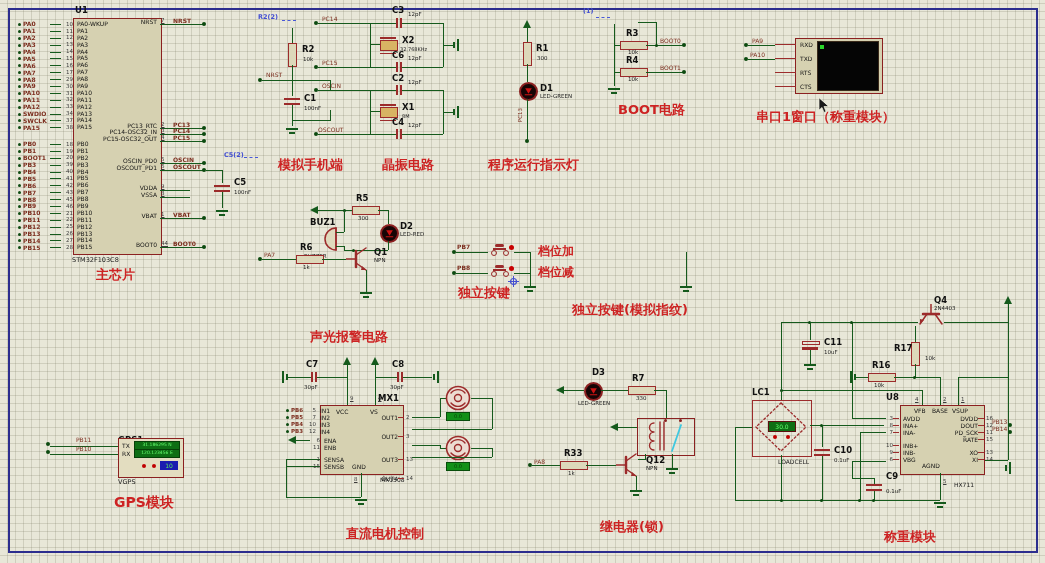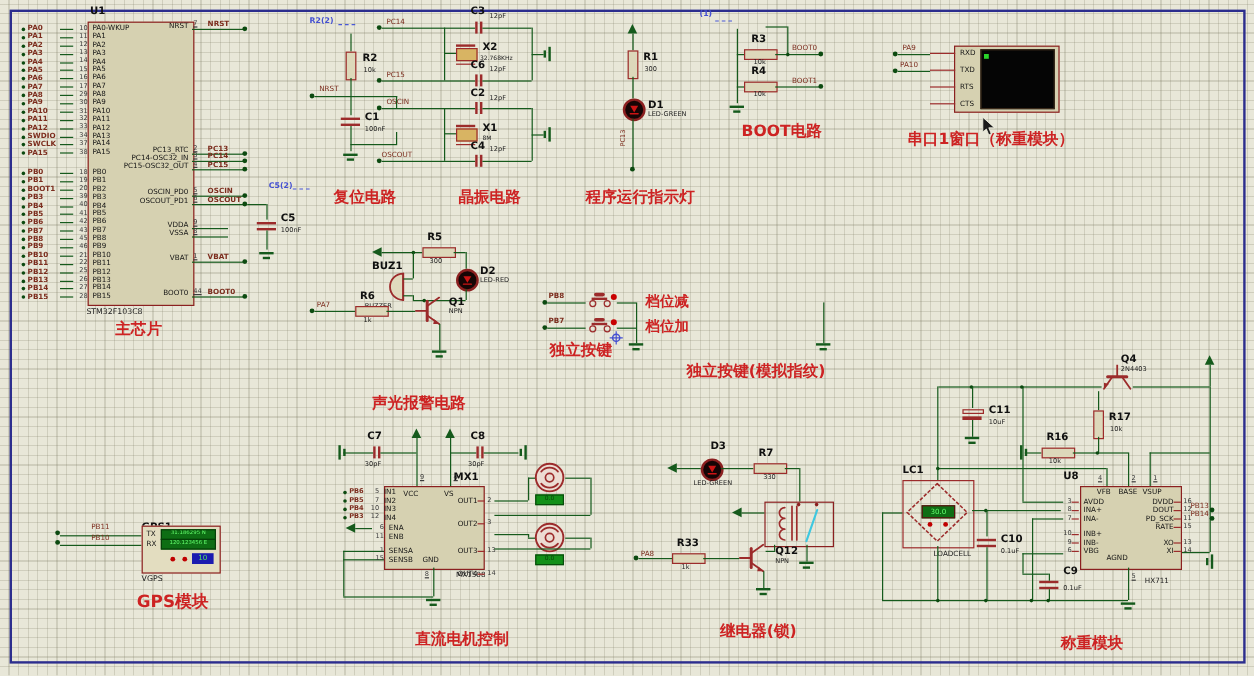--- a/index.html
+++ b/index.html
@@ -451,21 +451,21 @@
   <div class="cb" style="left:284px;top:98px;width:16px;height:2px"></div>
   <div class="cb" style="left:284px;top:103px;width:16px;height:2px"></div>
   <span class="ref" style="left:304px;top:94px">C1</span>
   <span class="val" style="left:304px;top:106px">100nF</span>
   <div class="wv" style="left:292px;top:105px;height:21px"></div>
   <div class="gnd" style="left:286px;top:128px"></div>
   <div class="wv" style="left:330px;top:80px;height:10px"></div>
   <div class="btn btnv" style="left:318px;top:94px"></div>
   <div class="wv" style="left:330px;top:110px;height:10px"></div>
   <div class="w" style="left:292px;top:120px;width:39px"></div>
-  <span class="sect" style="left:278px;top:158px">复位电路</span>
+  <span class="sect" style="left:278px;top:158px">模拟手机端</span>
 
   <div class="dot" style="left:314px;top:21px"></div>
   <span class="net" style="left:322px;top:16px">PC14</span>
   <div class="w" style="left:318px;top:23px;width:78px"></div>
   <span class="ref" style="left:392px;top:6px">C3</span>
   <div class="cb" style="left:396px;top:18px;width:2px;height:10px"></div>
   <div class="cb" style="left:400px;top:18px;width:2px;height:10px"></div>
   <span class="val" style="left:408px;top:12px">12pF</span>
   <div class="w" style="left:402px;top:23px;width:41px"></div>
   <div class="xt" style="left:380px;top:40px"></div>
@@ -633,45 +633,45 @@
   <span class="val" style="left:303px;top:265px">1k</span>
   <div class="w" style="left:322px;top:259px;width:24px"></div>
   <div class="wv" style="left:366px;top:270px;height:22px"></div>
   <div class="gnd" style="left:360px;top:292px"></div>
   <span class="sect" style="left:310px;top:330px">声光报警电路</span>
 
   <div class="abs" style="left:452px;top:242px;width:140px">
 
   <div class="krow">
         <i class="d"></i>
+        <b class="n">PB7</b>
+        <span class="w1"></span>
+        <span class="btn bt">
+          <i class="t1"></i>
+          <i class="t2"></i>
+          <i class="bar"></i>
+          <i class="cap"></i>
+          <i class="rd"></i>
+        </span>
+        <span class="w2"></span>
+        <em class="kl">档位加</em>
+      </div>
+      <div class="krow">
+        <i class="d"></i>
         <b class="n">PB8</b>
         <span class="w1"></span>
         <span class="btn bt">
           <i class="t1"></i>
           <i class="t2"></i>
           <i class="bar"></i>
           <i class="cap"></i>
           <i class="rd"></i>
         </span>
         <span class="w2"></span>
         <em class="kl">档位减</em>
-      </div>
-      <div class="krow">
-        <i class="d"></i>
-        <b class="n">PB7</b>
-        <span class="w1"></span>
-        <span class="btn bt">
-          <i class="t1"></i>
-          <i class="t2"></i>
-          <i class="bar"></i>
-          <i class="cap"></i>
-          <i class="rd"></i>
-        </span>
-        <span class="w2"></span>
-        <em class="kl">档位加</em>
       </div>
     </div>
   <div class="wv" style="left:530px;top:252px;height:34px"></div>
   <div class="gnd" style="left:524px;top:286px"></div>
   <span class="sect" style="left:458px;top:286px">独立按键</span>
   <svg class="abs" style="left:508px;top:276px" width="11" height="11" viewBox="0 0 11 11">
       <circle cx="5.5" cy="5.5" r="3" fill="none" stroke="#4450d2" stroke-width="1.2"></circle>
       <line x1="5.5" y1="0" x2="5.5" y2="11" stroke="#4450d2" stroke-width="1"></line>
       <line x1="0" y1="5.5" x2="11" y2="5.5" stroke="#4450d2" stroke-width="1"></line>
     </svg>
@@ -921,21 +921,21 @@
   <div class="wv" style="left:810px;top:322px;height:18px"></div>
   <div class="cb" style="left:802px;top:341px;width:16px;height:2px;background:transparent;border:1px solid #9c2b2b"></div>
   <div class="cb" style="left:802px;top:347px;width:16px;height:3px"></div>
   <span class="ref" style="left:824px;top:338px">C11</span>
   <span class="val" style="left:824px;top:350px">10uF</span>
   <div class="wv" style="left:810px;top:350px;height:14px"></div>
   <div class="gnd" style="left:804px;top:364px"></div>
 
   <div class="wv" style="left:915px;top:326px;height:16px"></div>
   <div class="rsv" style="left:911px;top:342px"></div>
-  <span class="ref" style="left:924px;top:344px">R17</span>
+  <span class="ref" style="left:894px;top:344px">R17</span>
   <span class="val" style="left:925px;top:356px">10k</span>
   <div class="wv" style="left:915px;top:364px;height:13px"></div>
   <div class="gndl" style="left:850px;top:371px"></div>
   <div class="w" style="left:854px;top:377px;width:14px"></div>
   <div class="rs" style="left:868px;top:373px"></div>
   <span class="ref" style="left:872px;top:361px">R16</span>
   <span class="val" style="left:874px;top:383px">10k</span>
   <div class="w" style="left:894px;top:377px;width:46px"></div>
   <div class="jd" style="left:913px;top:376px"></div>
   <div class="wv" style="left:940px;top:377px;height:28px"></div>

